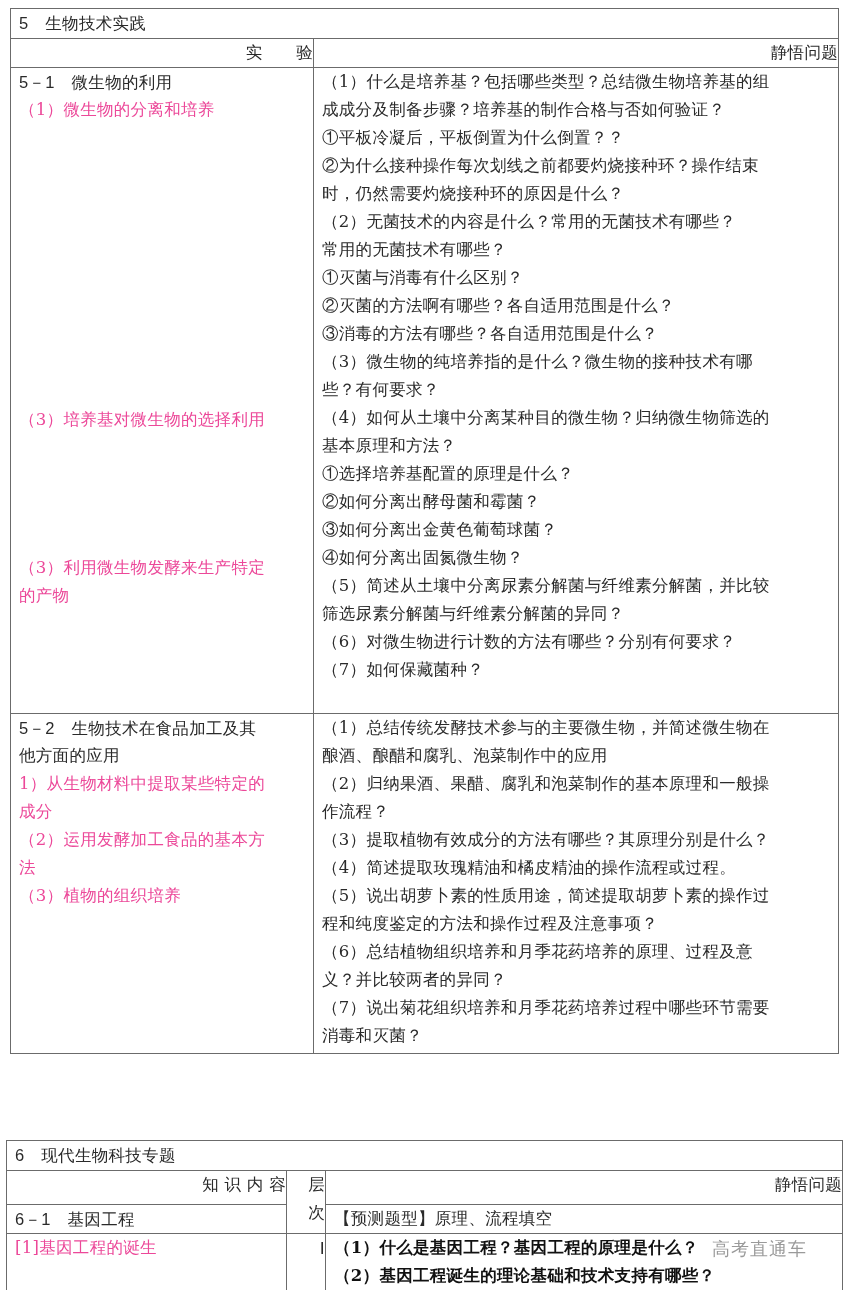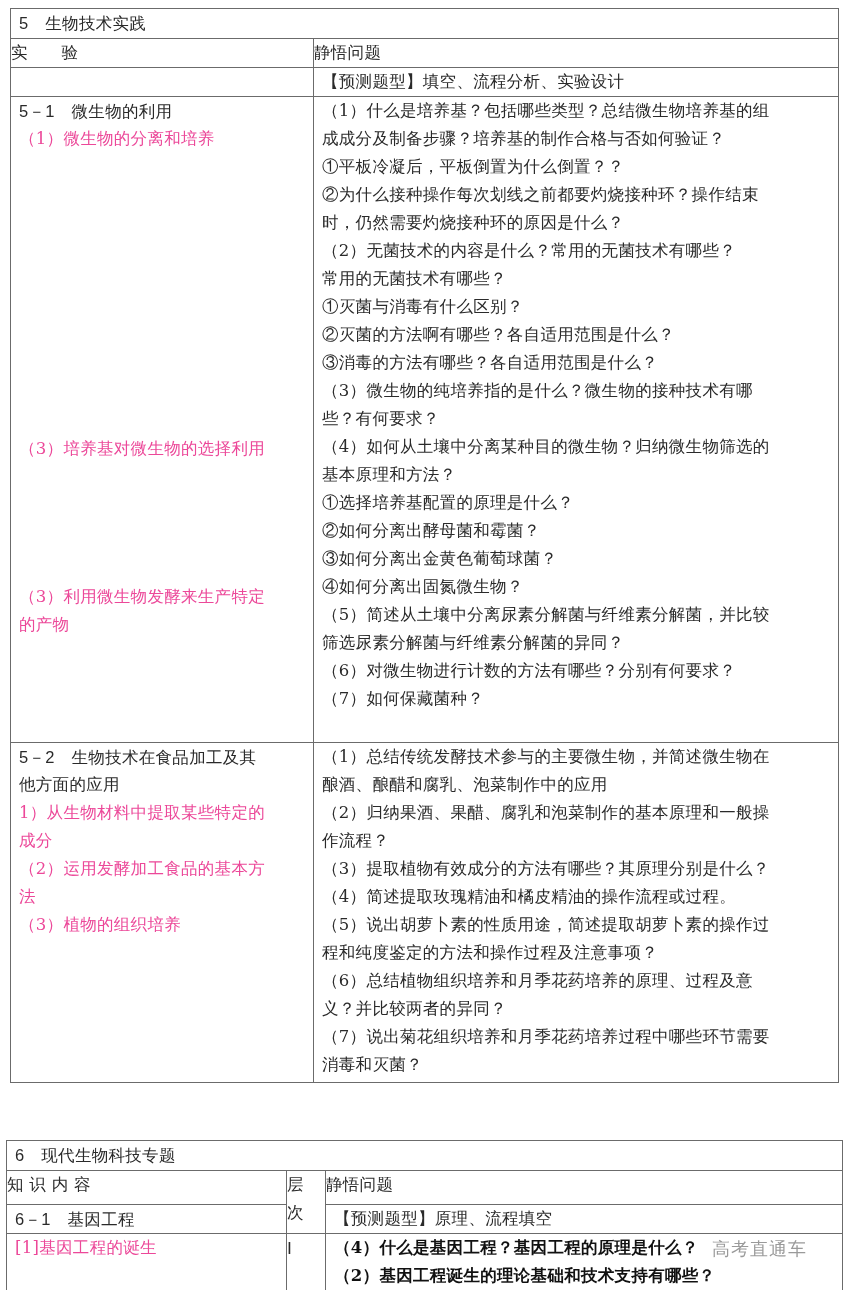--- a/index.html
+++ b/index.html
@@ -5,21 +5,21 @@
   html, body { margin: 0; padding: 0; background: #ffffff; }
   body {
     width: 849px; height: 1290px; position: relative; overflow: hidden;
     font-family: "DejaVu Serif", "Liberation Serif", serif;
     color: #2a2a2a;
   }
   .tbl { position: absolute; border-collapse: collapse; table-layout: fixed; }
   .tbl td { border: 1.5px solid #6b6b6b; padding: 0; vertical-align: top; }
   .cell-text { font-size: 16.5px; line-height: 28px; letter-spacing: 0.3px; }
   .sans { font-family: "Liberation Sans", "DejaVu Sans", sans-serif; }
-  .center { text-align: left; }
+  .center { text-align: right; }
   .pad-l { padding-left: 8px !important; padding-right: 8px !important; }
   .pad-r { padding-left: 8px !important; padding-right: 6px !important; }
   .line { display: block; white-space: nowrap; }
   .gray { color: #ec4899; }
   .bold { font-weight: bold; color: #111; }
   .watermark {
     position: absolute; left: 712px; top: 1237px;
     font-family: Liberation Sans, sans-serif; font-size: 18px; color: rgba(120,120,120,0.75);
     letter-spacing: 1px;
   }
@@ -37,26 +37,20 @@
     <td colspan="2" class="pad-l">
       <span class="cell-text sans line">5　生物技术实践</span>
     </td>
   </tr>
   <tr style="height:29px">
     <td class="center">
       <span class="cell-text line">实　　验</span>
     </td>
     <td class="center">
       <span class="cell-text line">静悟问题</span>
-    </td>
-  </tr>
-  <tr style="height:29px">
-    <td></td>
-    <td class="pad-r">
-      <span class="cell-text line">【预测题型】填空、流程分析、实验设计</span>
     </td>
   </tr>
 
   <tr style="height:646px">
     <td class="pad-l">
       <div class="cell-text" style="padding-top:0px">
         <span class="line sans">5－1　微生物的利用</span>
         <span class="line gray">（1）微生物的分离和培养</span>
         <span class="line gray" style="margin-top:282px">（3）培养基对微生物的选择利用</span>
         <span class="line gray" style="margin-top:120px">（3）利用微生物发酵来生产特定</span>
@@ -156,20 +150,20 @@
     </td>
   </tr>
   <tr style="height:58px">
     <td class="pad-l">
       <span class="cell-text line gray">[1]基因工程的诞生</span>
     </td>
     <td class="center">
       <span class="cell-text line sans">Ⅰ</span>
     </td>
     <td class="pad-r">
-      <span class="cell-text line bold">（4）什么是基因工程？基因工程的原理是什么？</span>
+      <span class="cell-text line bold">（1）什么是基因工程？基因工程的原理是什么？</span>
       <span class="cell-text line bold">（2）基因工程诞生的理论基础和技术支持有哪些？</span>
     </td>
   </tr>
 </tbody>
   </table>
 
 <div class="watermark">高考直通车</div>
 
 </body></html>

